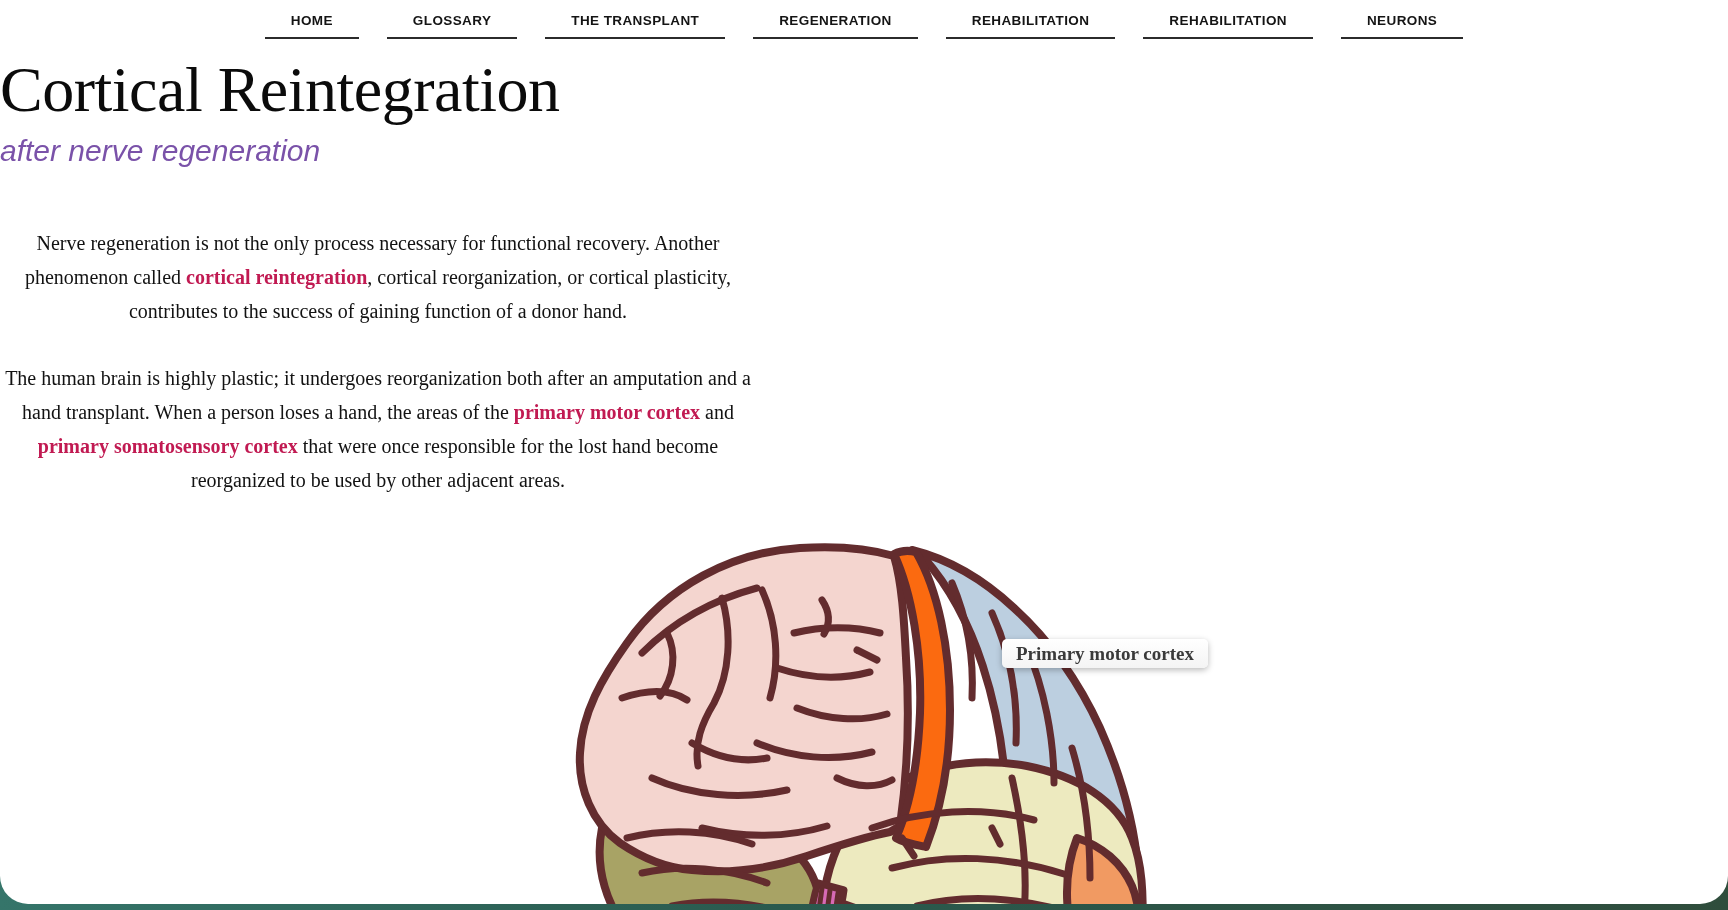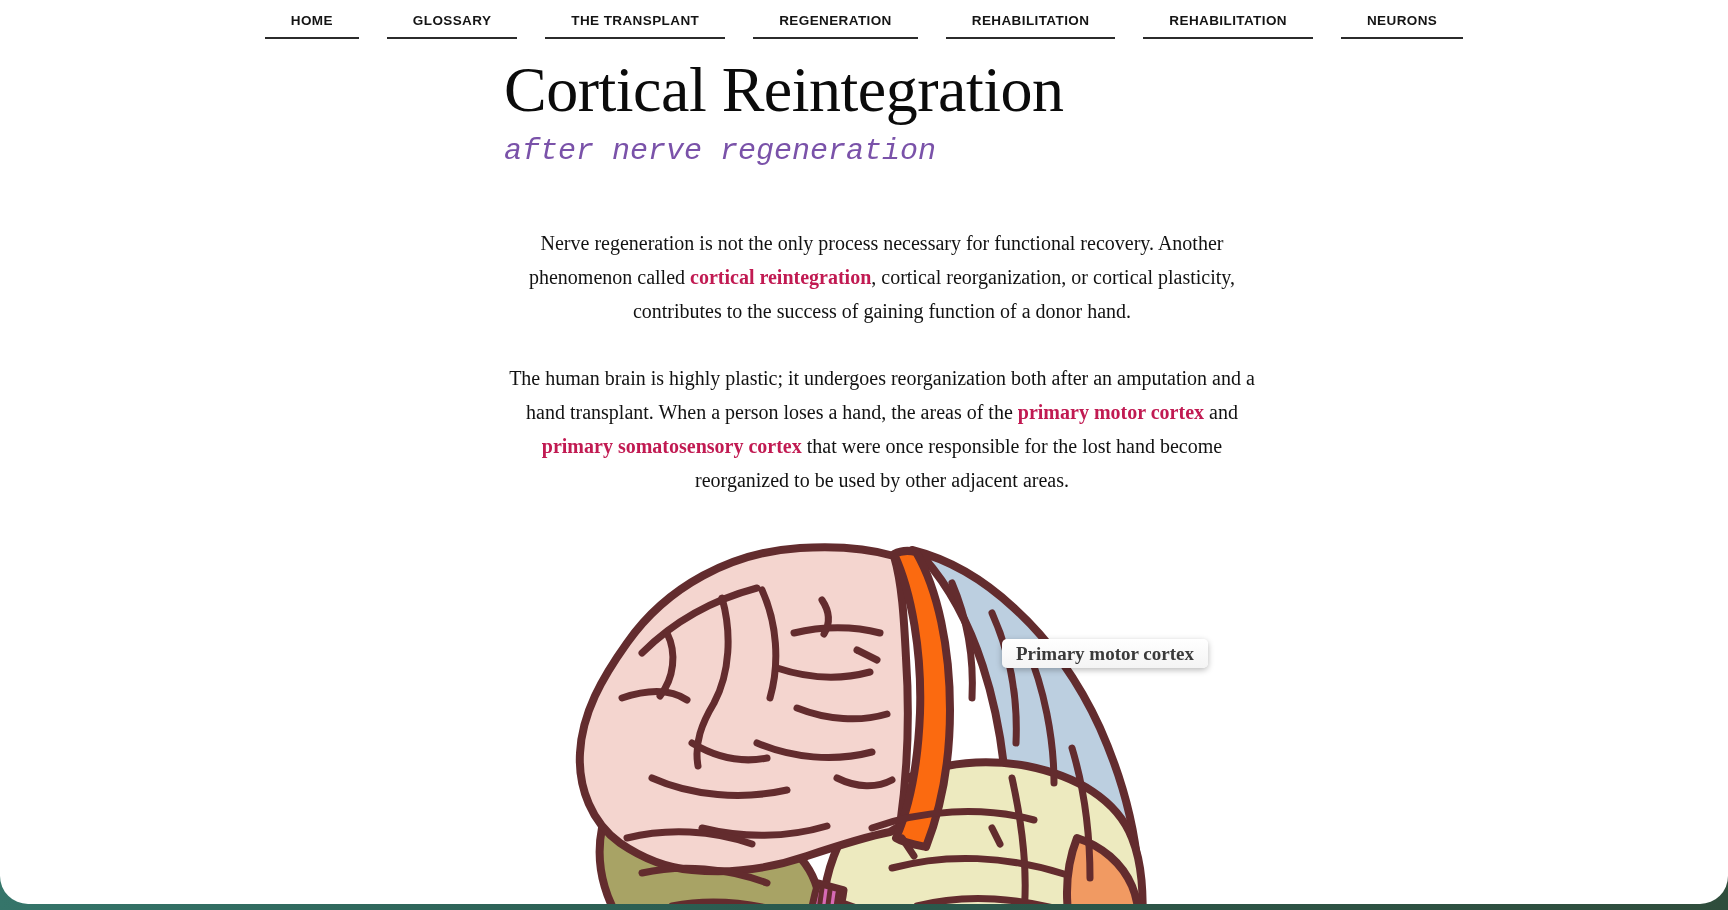--- a/index.html
+++ b/index.html
@@ -17,28 +17,28 @@
     display:flex;justify-content:center;align-items:flex-start;
     padding-top:13px;gap:28px;
   }
   .nav-item{
     font-family:"Liberation Sans", sans-serif;
     font-size:13.5px;font-weight:600;letter-spacing:.4px;color:#141414;
     padding:0 26px 9px 26px;border-bottom:2px solid #2b2b2b;
     cursor:pointer;white-space:nowrap;
   }
   
-  .content{margin-left:504px;width:756px;}
+  .content{width:756px;}
   h1.title{
     margin:16px 0 0 0;font-size:64px;line-height:1.08;font-weight:500;
     color:#0b0b0b;letter-spacing:-0.5px;font-family:"Liberation Serif", serif;
   }
   .subtitle{
     margin-top:10px;font-size:30px;font-style:italic;color:#7a52a9;
-    font-family:Liberation Mono, monospace;
+    font-family:Liberation Sans, sans-serif;
   }
   p.body-par{
     margin:0;font-size:20px;line-height:34px;color:#121212;text-align:center;
   }
   p.par-1{margin-top:58px;}
   p.par-2{margin-top:33px;}
   a.accent{
     color:#c11a52;font-weight:bold;text-decoration:none;cursor:pointer;
   }
   

